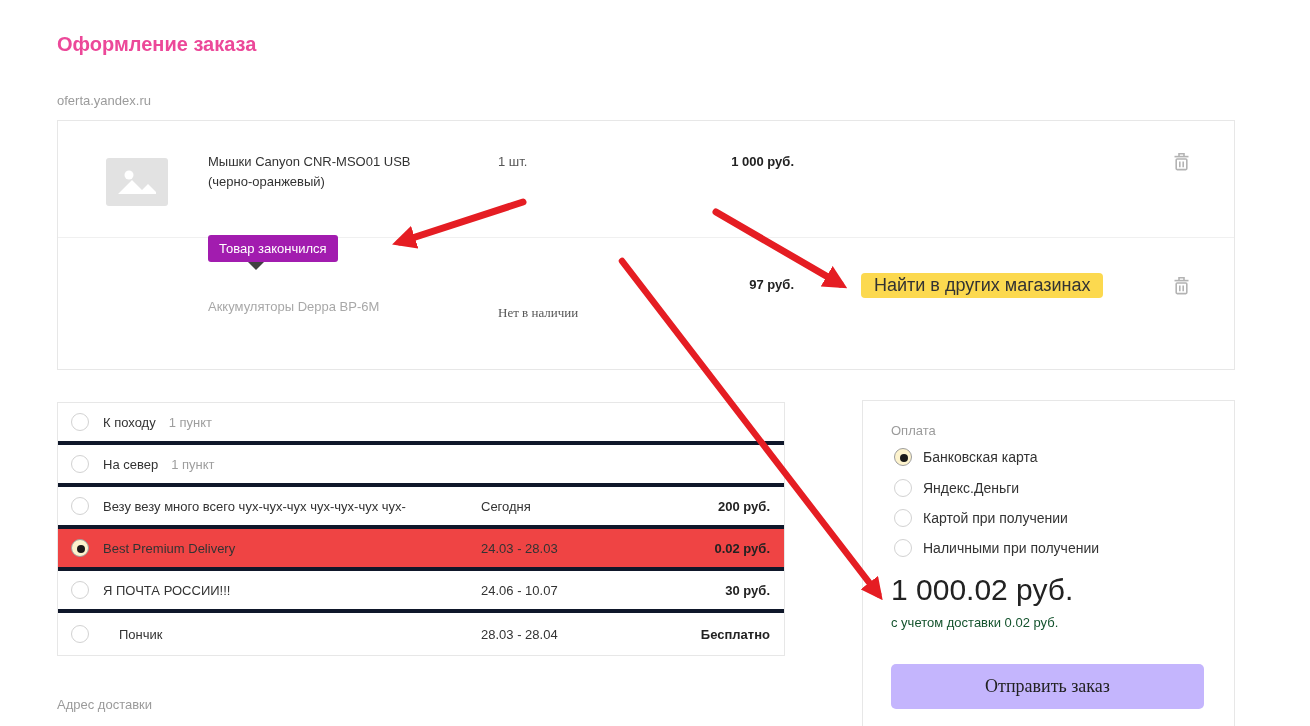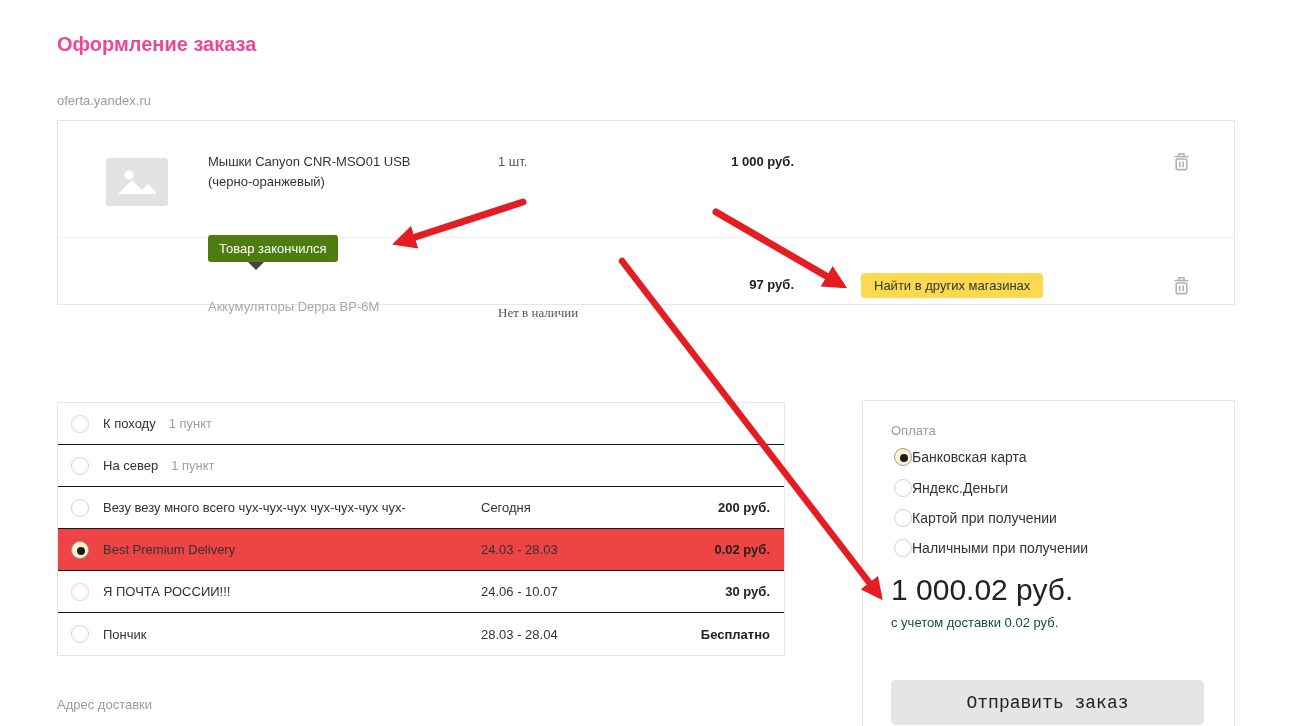--- a/index.html
+++ b/index.html
@@ -7,69 +7,69 @@
   body { font-family:"Liberation Sans","DejaVu Sans",sans-serif; color:#333; }
   .stage { position:relative; width:1310px; height:726px; overflow:hidden; background:#fff; }
 
   
   .page-title { position:absolute; left:57px; top:33px; font-size:20px; font-weight:700; color:#ec4899; }
   .store-domain { position:absolute; left:57px; top:93px; font-size:13px; color:#9b9b9b; }
 
   .card { position:absolute; background:#fff; border:1px solid #e7e7e7; }
 
   
-  .products { left:57px; top:120px; width:1178px; height:185px; }
+  .products { left:57px; top:120px; width:1178px; height:250px; }
   .prow { position:absolute; left:0; width:100%; }
   .prow1 { top:0; height:117px; border-bottom:1px solid #f0f0f0; }
   .prow2 { top:117px; height:132px; }
   .thumb { position:absolute; left:48px; top:37px; width:62px; height:48px; background:#e2e2e2; border-radius:3px;
            display:flex; align-items:center; justify-content:center; }
   .pname { position:absolute; left:150px; top:31px; font-size:13px; line-height:20px; color:#333; width:260px; }
   .pname.gray, .gray { color:#a8a8a8;margin-top:28px; }
   .qty { position:absolute; left:440px; top:33px; font-size:13px; color:#555; }
   .prow2 .qty { top:39px;font-family:Liberation Serif, serif; }
   .pprice { position:absolute; left:536px; top:33px; width:200px; text-align:right; font-size:13px; font-weight:bold; color:#222; }
   .prow2 .pprice { top:39px; }
   .trash { position:absolute; left:1112px; top:31px; width:22px; height:22px; background:none; border:none; cursor:pointer; }
   .prow2 .trash { top:38px; }
   .find-btn { position:absolute; left:803px; top:35px; height:25px; padding:0 13px; background:#fcd94f; border:none;
-              border-radius:4px; font-family:inherit; font-size:13px; color:#333; cursor:pointer; }
-  .tooltip { position:absolute; left:150px; top:-3px; background:#4d7c0f; color:#fff; font-size:13px;
+              border-radius:4px; font-family:inherit; font-size:18px; color:#333; cursor:pointer; }
+  .tooltip { position:absolute; left:150px; top:-3px; background:#a21caf; color:#fff; font-size:13px;
              padding:6px 11px; border-radius:3px; white-space:nowrap; z-index:5; }
   .tooltip:after { content:""; position:absolute; left:40px; top:100%; border:8px solid transparent; border-top-color:#414141; }
 
   
   .delivery { left:57px; top:402px; width:728px; }
-  .drow { position:relative; display:flex; align-items:center; height:42px; border-bottom:1px solid #0f172a; padding-right:14px; }
-  .drow:last-child { border-bottom:none; }
+  .drow { position:relative; display:flex; align-items:center; height:42px; border-bottom:4px solid #0f172a; padding-right:14px; }
+  .drow:last-child { border-bottom:none;gap:16px; }
   .drow.checked { background:#ef4444; }
   .radio { flex:0 0 auto; width:18px; height:18px; margin-left:13px; border:1px solid #d2d2d2; border-radius:50%;
            background:#fff; position:relative; }
   .drow .radio { background:transparent; }
   .radio.checked { background:#fdf3cd; border-color:#9d9d9d; }
   .radio.checked:after { content:""; position:absolute; left:5px; top:5px; width:8px; height:8px; border-radius:50%; background:#1a1a1a; }
   .dname { margin-left:14px; font-size:13px; color:#333; white-space:nowrap; }
   .dextra { margin-left:13px; font-size:13px; color:#9e9e9e; }
   .ddate { position:absolute; left:423px; font-size:13px; color:#333; }
   .dprice { margin-left:auto; font-size:13px; font-weight:bold; color:#222; }
 
   .addr-label { position:absolute; left:57px; top:697px; font-size:13px; color:#9b9b9b; }
 
   
   .payment { left:862px; top:400px; width:373px; height:380px; }
   .pay-label { position:absolute; left:28px; top:22px; font-size:13px; color:#9b9b9b; }
   .pay-opt { position:absolute; left:31px; display:flex; align-items:center; cursor:pointer; }
   .pay-opt .radio { margin-left:0; }
-  .pay-opt .plabel { font-size:14px; color:#333; white-space:nowrap; }
+  .pay-opt .plabel { margin-left:11px; font-size:14px; color:#333; white-space:nowrap; }
   .pay-opt { top:auto; }
   .po0 { top:47px; } .po1 { top:78px; } .po2 { top:108px; } .po3 { top:138px; }
   .total { position:absolute; left:28px; top:172px; font-size:30px; color:#222; }
   .total-note { position:absolute; left:28px; top:214px; font-size:13px; color:#14532d; }
-  .submit-btn { position:absolute; left:28px; top:263px; width:313px; height:45px; background:#e5e5e5; border:none;
-                border-radius:5px; font-family:Liberation Mono, monospace; font-size:18px; color:#222; cursor:pointer;margin-top:16px; }
+  .submit-btn { position:absolute; left:28px; top:263px; width:313px; height:45px; background:#c4b5fd; border:none;
+                border-radius:5px; font-family:Liberation Serif, serif; font-size:18px; color:#222; cursor:pointer; }
 
   
   .arrows { position:absolute; left:0; top:0; width:1310px; height:726px; pointer-events:none; z-index:9; }
 </style>
 </head>
 <body>
 
 <div class="stage">
 
   <h1 class="page-title">Оформление заказа</h1>

